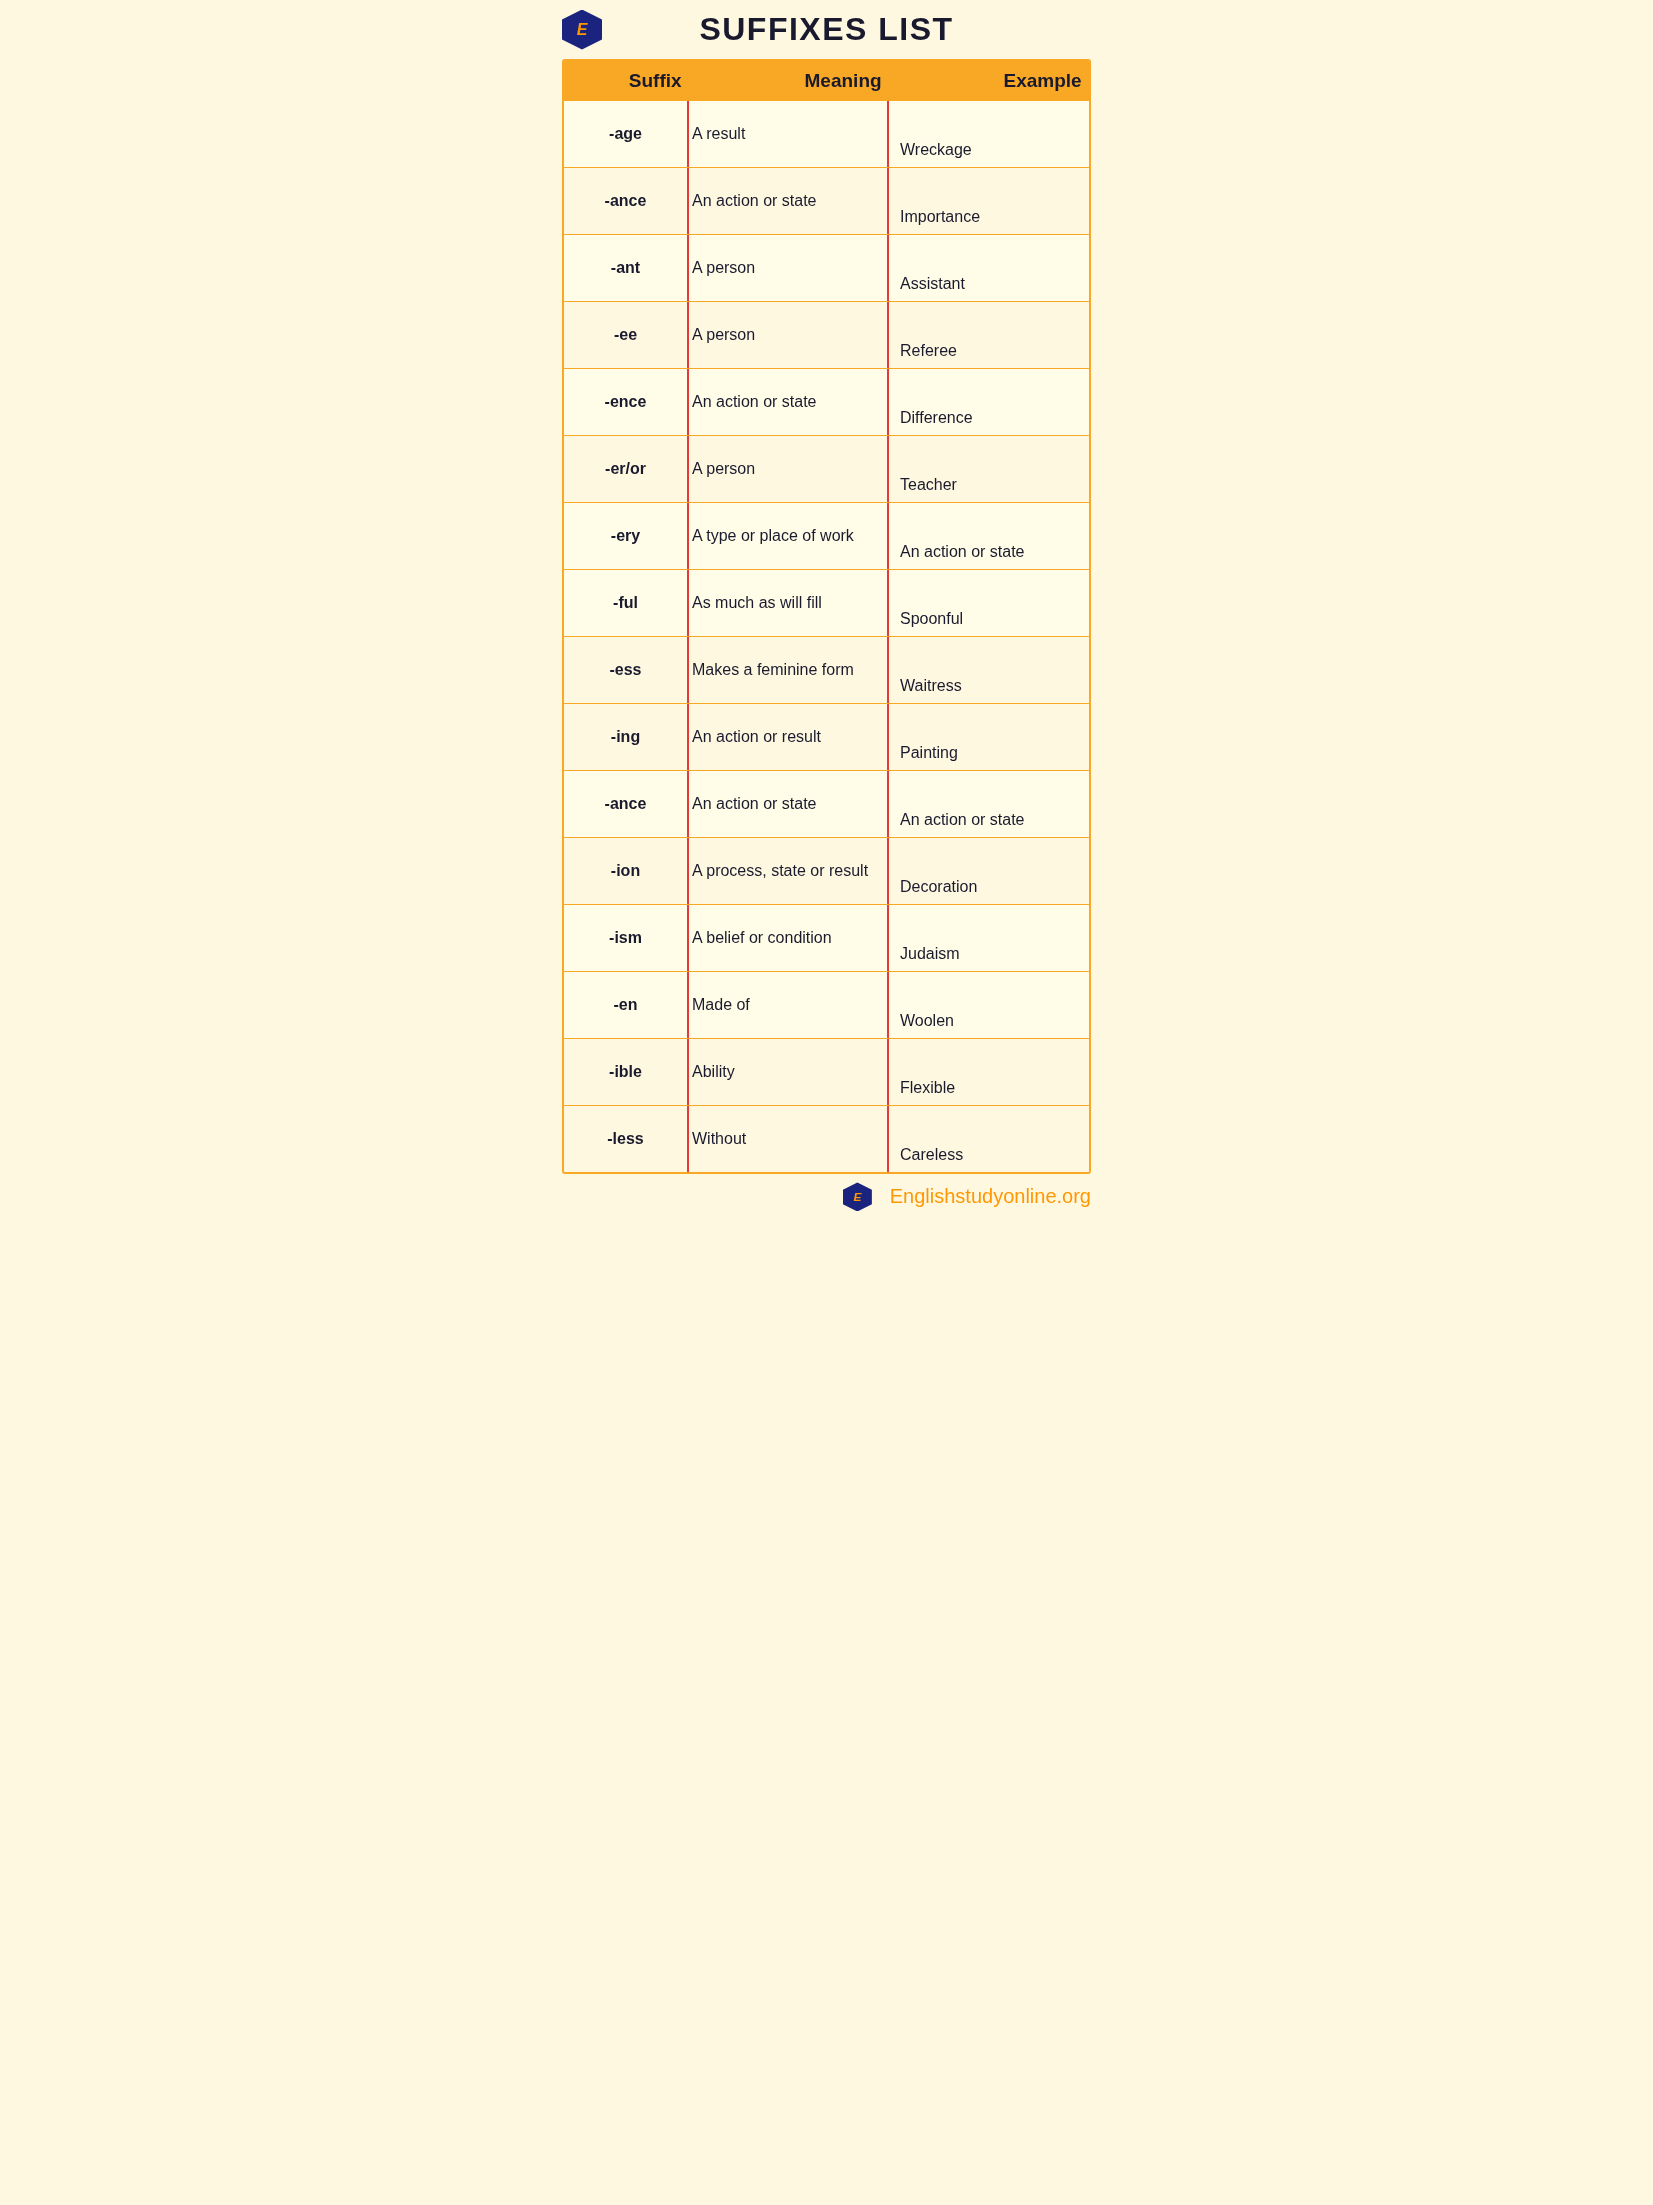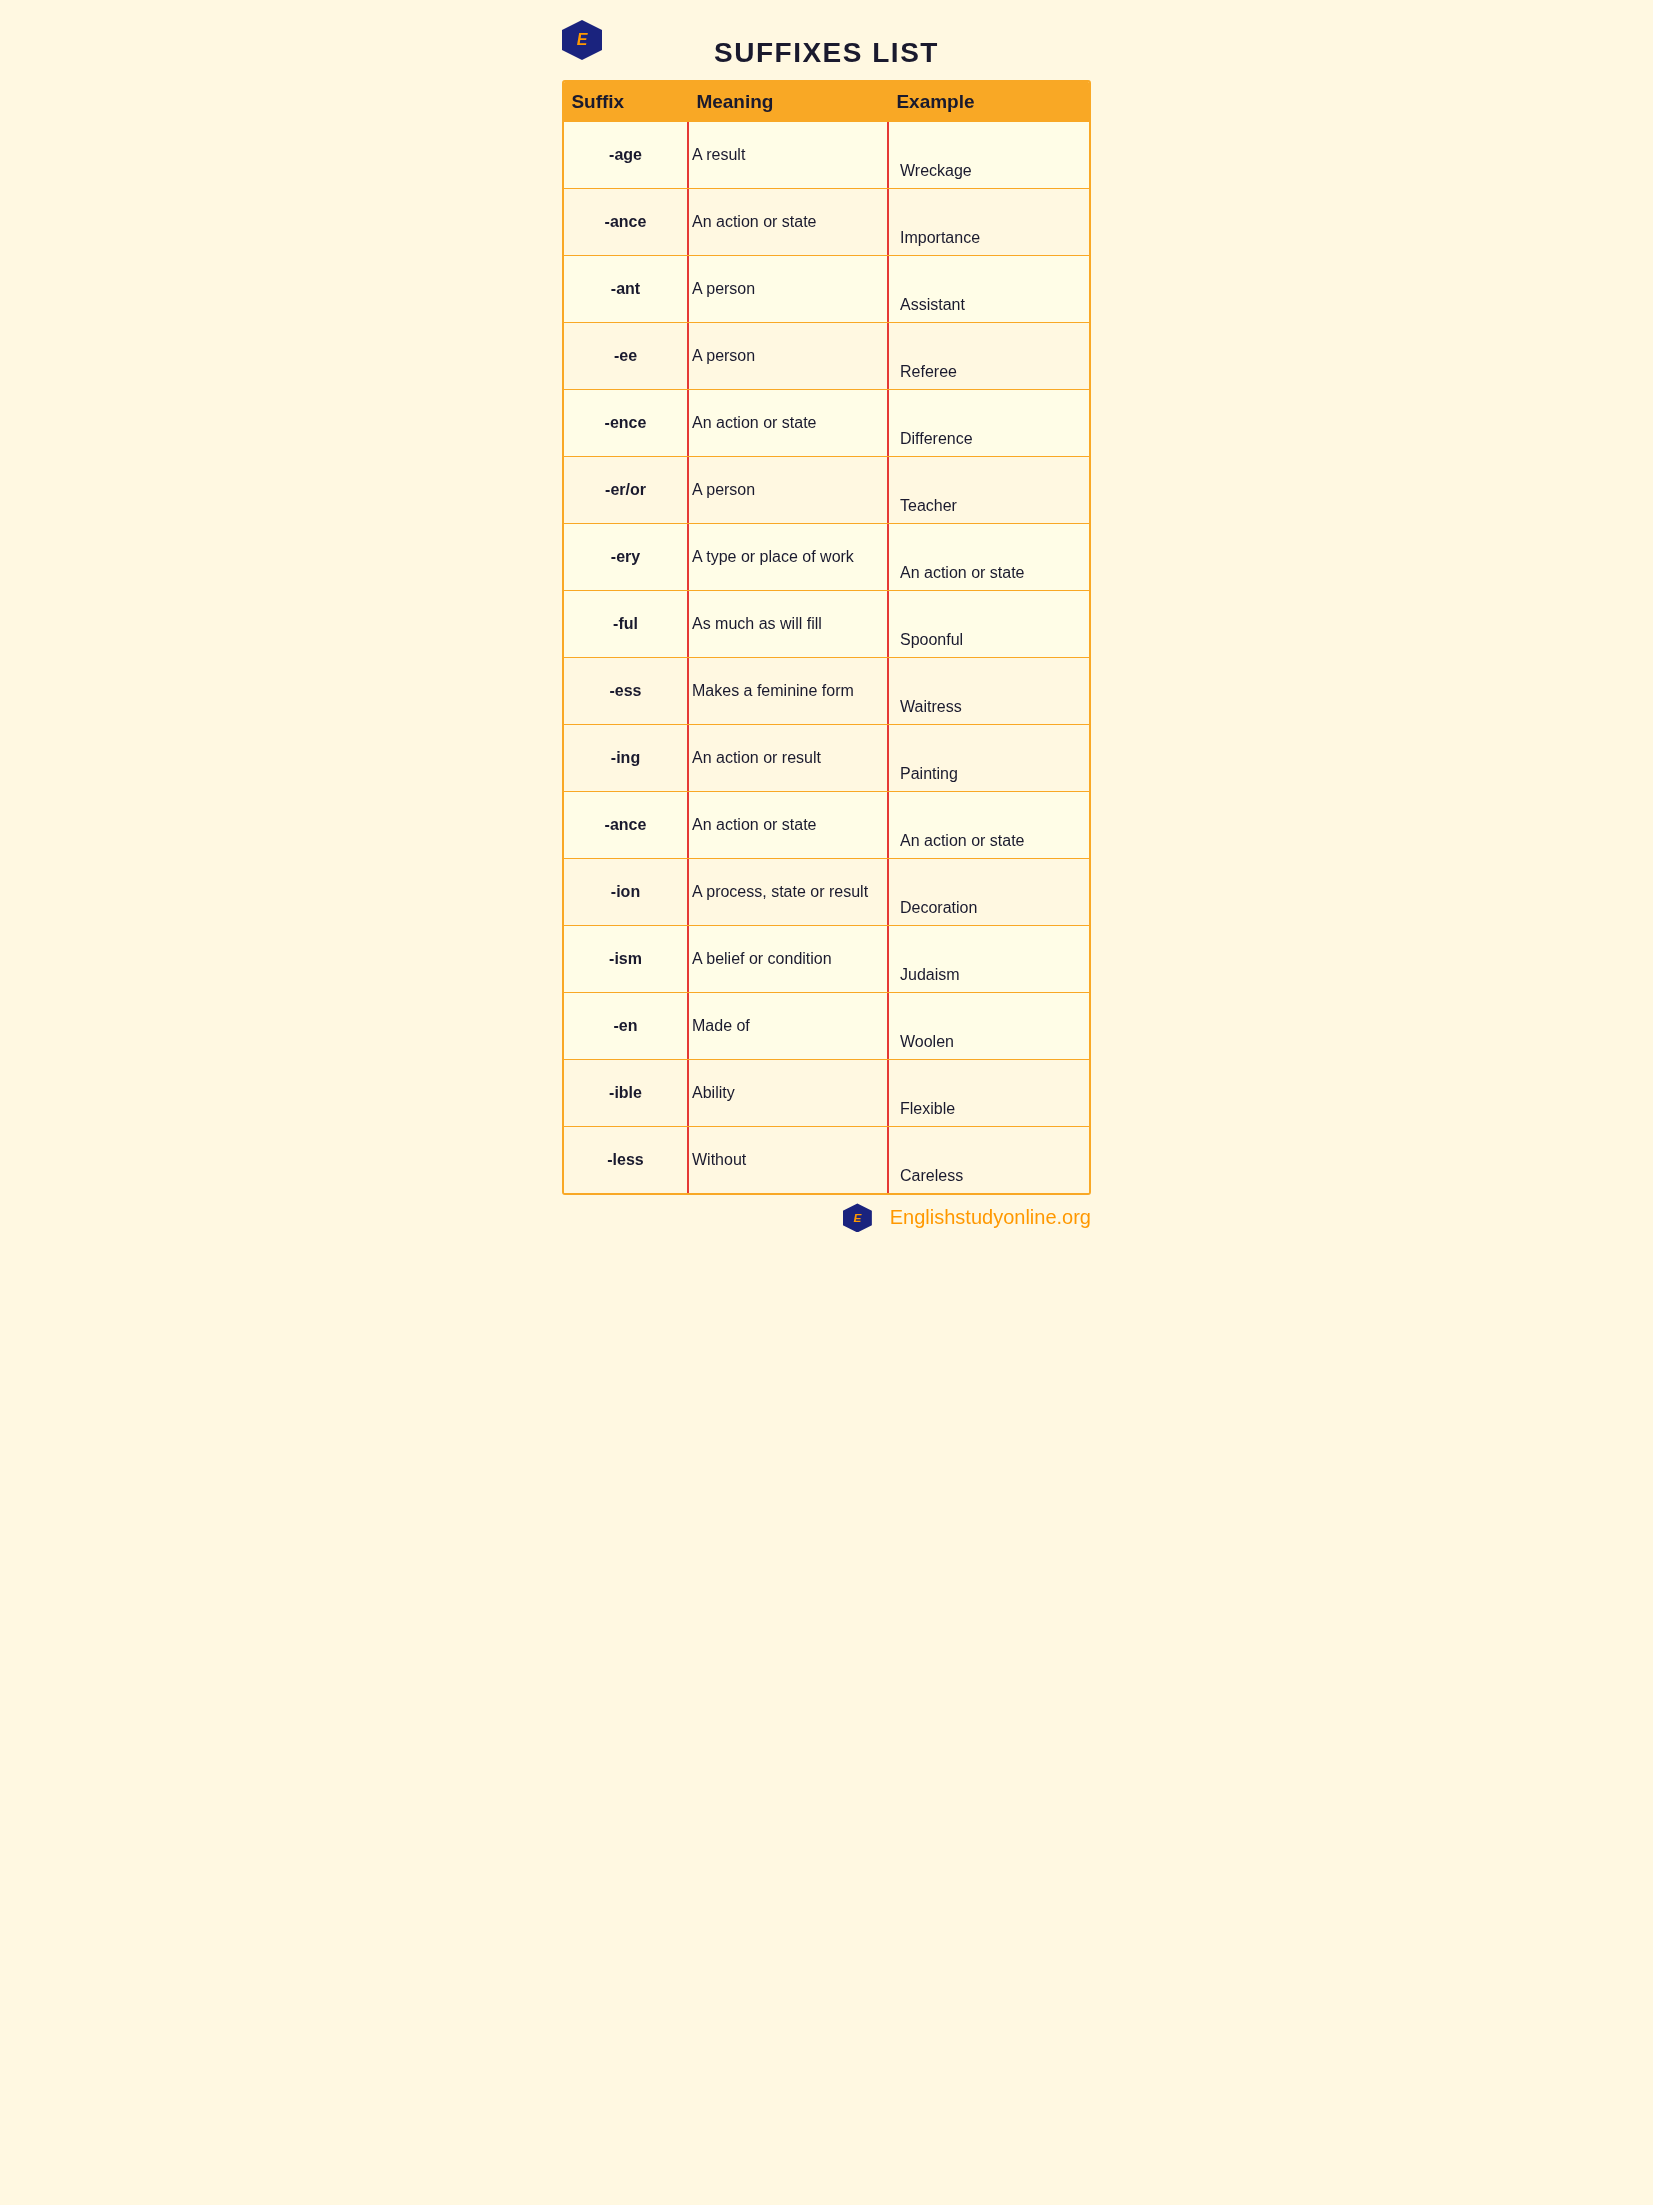--- a/index.html
+++ b/index.html
@@ -42,46 +42,45 @@
     }
 
     .logo-inner {
       color: #ff9800;
       font-weight: bold;
       font-size: 16px;
       font-style: italic;
     }
 
     .page-title {
-      font-size: 28px;
+      font-size: 32px;
       font-weight: 900;
       color: #1a1a2e;
       letter-spacing: 1.5px;
       text-transform: uppercase;
-      margin-top: 26px;
     }
 
     .table-container {
       border: 2.2px solid #f9a825;
       border-radius: 2.9px;
       overflow: hidden;
     }
 
     .table-header {
       display: grid;
       grid-template-columns: 1fr 1.6fr 1.6fr;
       background: #f9a825;
     }
 
     .table-header .col-header {
       padding: 8.8px 7.4px;
       font-size: 19px;
       font-weight: 900;
       color: #1a1a2e;
-      text-align: left;
+      text-align: right;
     }
 
     .table-row {
       display: grid;
       grid-template-columns: 1fr 1.6fr 1.6fr;
       border-bottom: 0.7px solid #f9a825;
       text-align: right;
     }
 
     .table-row:last-child {

